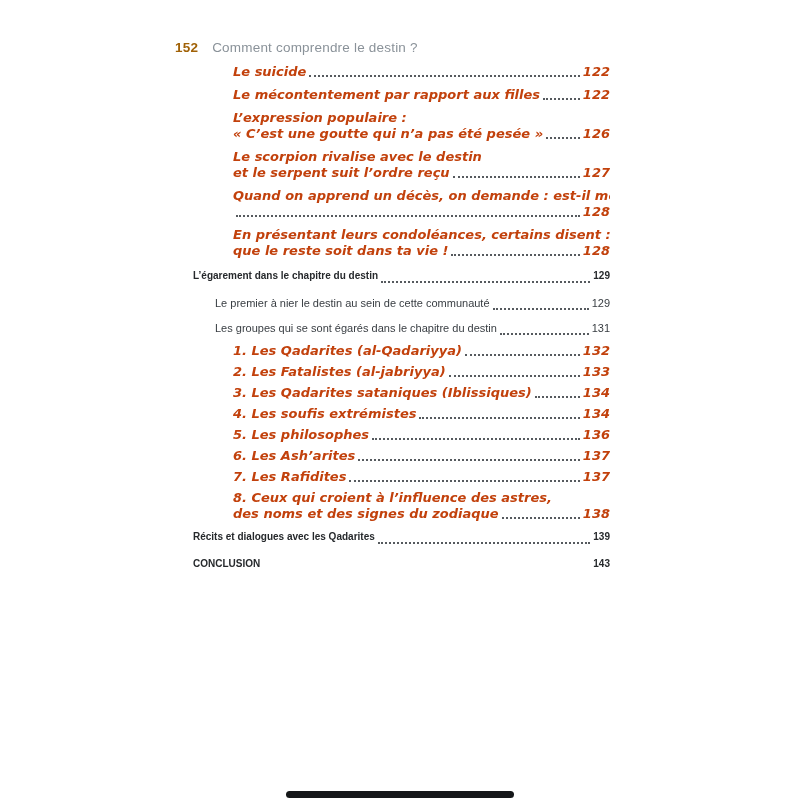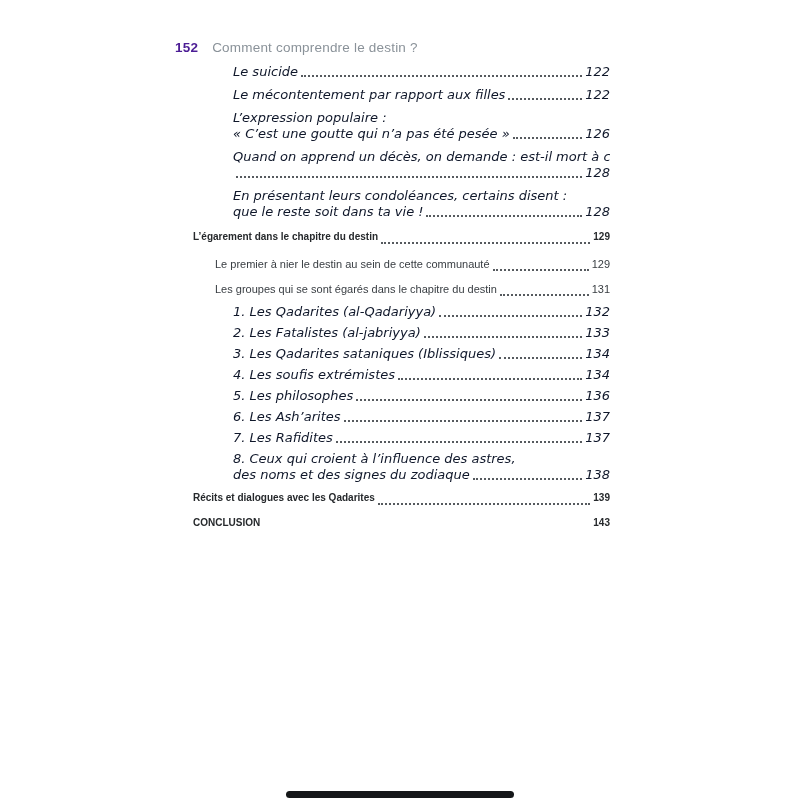--- a/index.html
+++ b/index.html
@@ -6,38 +6,38 @@
   body{
     width:800px;height:800px;background:#ffffff;position:relative;overflow:hidden;
     font-family:"Liberation Sans", sans-serif;
   }
   .page{position:absolute;inset:0;background:#ffffff;}
   
   .running-header{
     position:absolute;left:175px;top:40px;display:flex;align-items:baseline;
     color:#8a9299;font-size:13.5px;letter-spacing:.2px;
   }
-  .running-header .folio{font-weight:600;color:#4c1d95;}
+  .running-header .folio{font-weight:600;color:#a16207;}
   .running-header .booktitle{margin-left:14px;}
   
   .toc{position:absolute;left:193px;top:64px;width:417px;}
   .entry{color:#3f4449;}
   .entry .line{display:flex;align-items:baseline;white-space:nowrap;}
   .entry .txt{flex:0 1 auto;overflow:hidden;}
   .entry .dots{
     flex:1 1 auto;min-width:6px;align-self:flex-end;
     border-bottom:2px dotted #565a5e;margin:0 3px 3px 3px;
   }
   .entry .pg{flex:0 0 auto;}
   .entry .nodots .dots{border-bottom:none;}
   .lvl1{font-weight:bold;font-size:10px;line-height:20px;color:#26292c;margin-bottom:7px;padding-left:0;}
   .lvl2{font-size:11px;line-height:20px;color:#383d42;margin-bottom:5px;padding-left:22px;}
   .lvl3{
     font-family:"DejaVu Sans", sans-serif;font-style:italic;font-size:13px;line-height:16px;
-    color:#0f172a;margin-bottom:7px;padding-left:40px;
+    color:#c2410c;margin-bottom:7px;padding-left:40px;font-weight:bold;
   }
   
   .toc .entry:nth-child(n+9):nth-child(-n+17){margin-bottom:5px;}
   .toc .entry:nth-child(19){margin-bottom:2px;}
   .toc .entry:nth-child(20){font-size:16px;letter-spacing:.3px;}
   .toc .entry:nth-child(20) .pg{font-size:15px;}
   
   .home-indicator{
     position:absolute;left:50%;transform:translateX(-50%);top:791px;
     width:228px;height:7px;border-radius:4px;background:#151719;
@@ -73,20 +73,30 @@
           <span class="txt">L’expression populaire :</span>
         </div>
         <div class="line">
           <span class="txt">« C’est une goutte qui n’a pas été pesée »</span>
           <span class="dots"></span>
           <span class="pg">126</span>
         </div>
       </div>
       <div class="entry lvl3">
         <div class="line">
+          <span class="txt">Le scorpion rivalise avec le destin</span>
+        </div>
+        <div class="line">
+          <span class="txt">et le serpent suit l’ordre reçu</span>
+          <span class="dots"></span>
+          <span class="pg">127</span>
+        </div>
+      </div>
+      <div class="entry lvl3">
+        <div class="line">
           <span class="txt">Quand on apprend un décès, on demande : est-il mort à cause</span>
         </div>
         <div class="line">
           <span class="dots"></span>
           <span class="pg">128</span>
         </div>
       </div>
       <div class="entry lvl3">
         <div class="line">
           <span class="txt">En présentant leurs condoléances, certains disent :</span>

